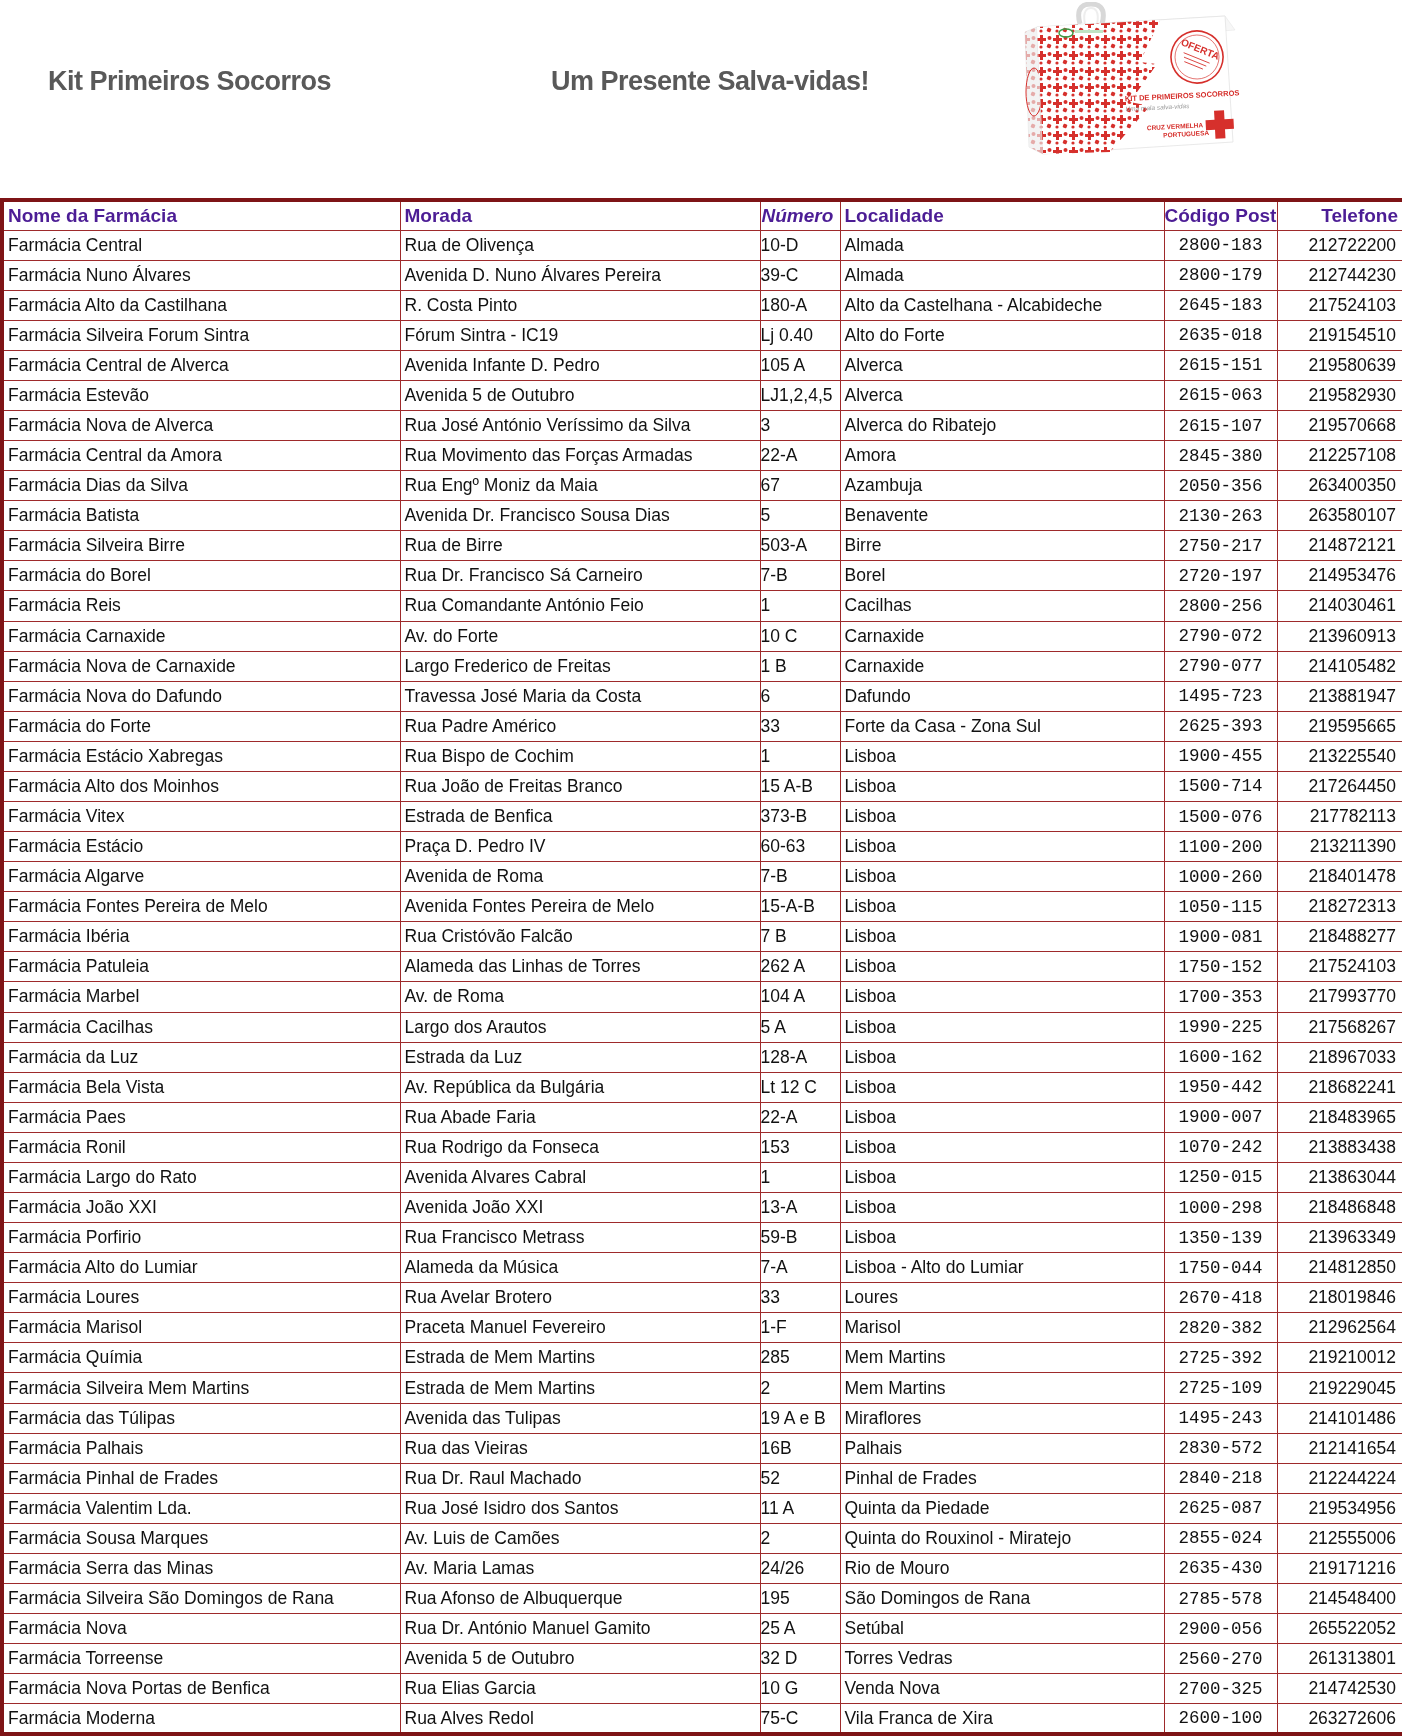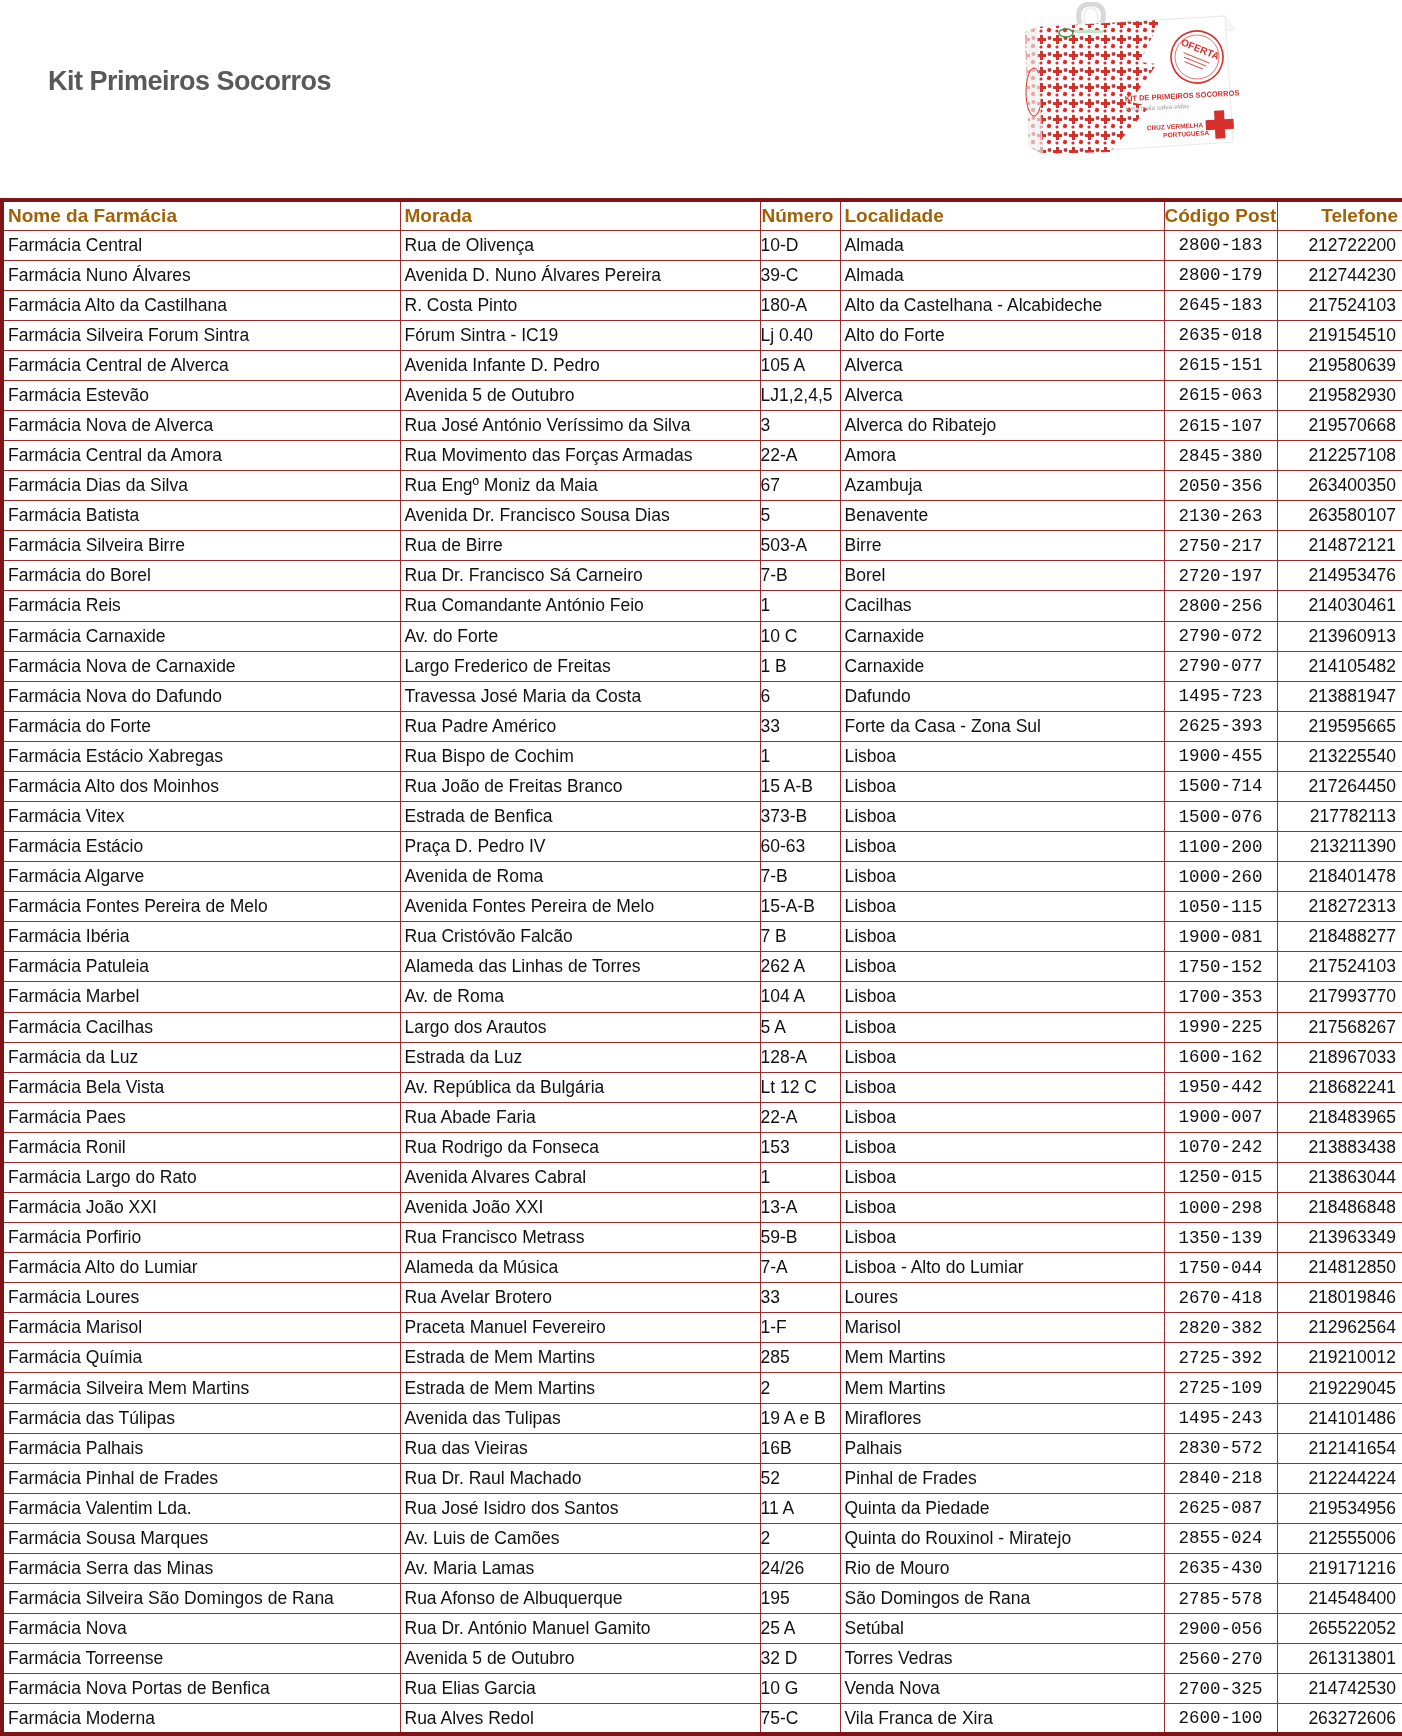--- a/index.html
+++ b/index.html
@@ -32,39 +32,40 @@
   table.pharm col.c3{width:324px;}
   table.pharm col.c4{width:113px;}
   table.pharm col.c5{width:127px;}
   table.pharm{border:4px solid #7E1416;}
   table.pharm th, table.pharm td{
     border:1px solid #9E2A2B;
     overflow:hidden;white-space:nowrap;box-sizing:border-box;
     padding:0 4px;vertical-align:middle;
   }
   table.pharm th{
-    height:30px;color:#a16207;font-size:19px;font-weight:bold;text-align:left;
-  }
-  table.pharm th.h2{padding:0 1px;}
+    height:30px;color:#4c1d95;font-size:19px;font-weight:bold;text-align:left;
+  }
+  table.pharm th.h2{padding:0 1px;font-style:italic;}
   table.pharm th.h3{}
   table.pharm th.h4{text-align:center;padding:0;}
   table.pharm th.h5{text-align:right;}
   table.pharm td{
     height:30px;color:#111111;font-size:17.5px;font-weight:normal;
   }
   table.pharm td.c0, table.pharm td.c1, table.pharm td.c3{text-align:left;}
   table.pharm td.c2{text-align:left;padding:0 2px 0 0;}
   table.pharm td.c4{text-align:right;padding-right:14px;font-family:Liberation Mono, monospace;}
   table.pharm td.c5{text-align:right;padding-right:6px;}
 </style>
 </head>
 <body>
 
 <div class="page-header">
   <div class="title-left">Kit Primeiros Socorros</div>
+  <div class="title-center">Um Presente Salva-vidas!</div>
 
   <div class="kit-box">
     <svg width="345" height="162" viewBox="0 0 345 162" xmlns="http://www.w3.org/2000/svg">
       <defs>
         <pattern id="redpat" width="16" height="16" patternUnits="userSpaceOnUse">
           <rect width="16" height="16" fill="#ffffff"></rect>
           <path d="M3 1h3v3h3v3H6v3H3V7H0V4h3z" fill="#D6302C"></path>
           <circle cx="12.5" cy="4" r="2" fill="#D6302C"></circle>
           <rect x="10" y="10" width="4" height="4" rx="1" fill="#D6302C" transform="rotate(20 12 12)"></rect>
           <circle cx="4" cy="13" r="1.6" fill="#D6302C"></circle>

